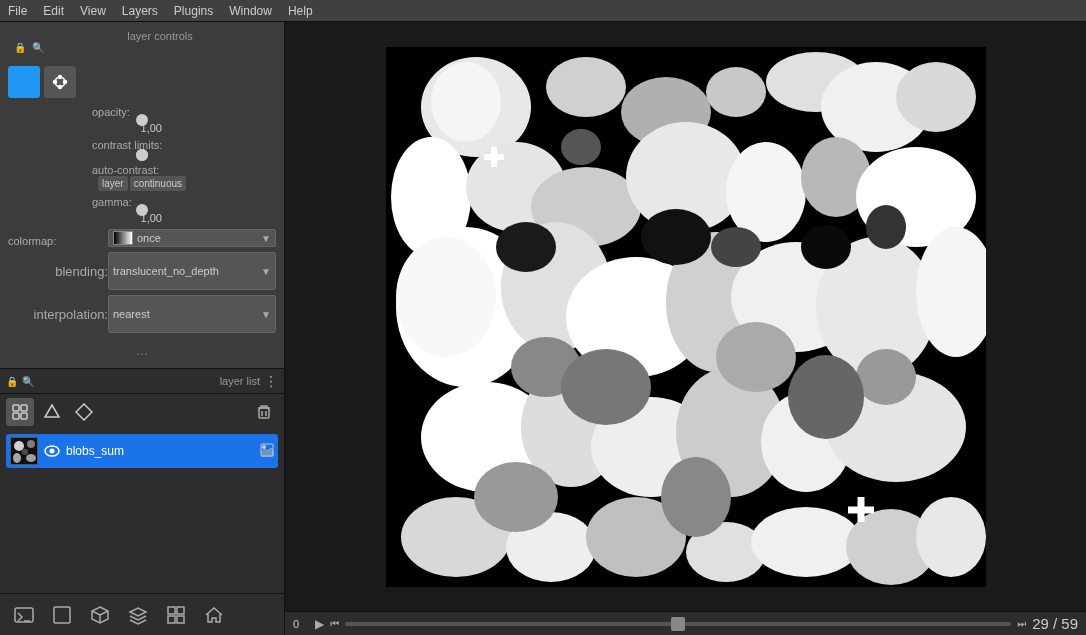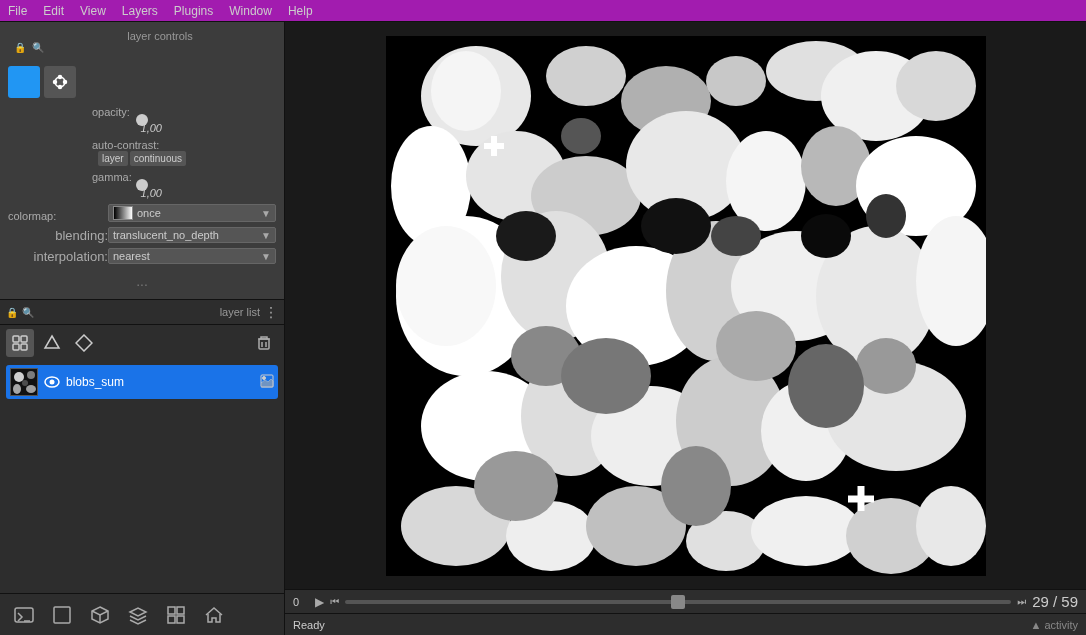--- a/index.html
+++ b/index.html
@@ -10,21 +10,21 @@
       font-size: 12px;
       width: 1086px;
       height: 635px;
       overflow: hidden;
       display: flex;
       flex-direction: column;
     }
 
     
     .menubar {
-      background: #a21caf;
+      background: #404040;
       display: flex;
       align-items: center;
       height: 22px;
       border-bottom: 1px solid #111;
       flex-shrink: 0;
     }
     .menubar-item {
       padding: 2px 8px;
       color: #ccc;
       cursor: pointer;
@@ -121,21 +121,20 @@
       top: -4px;
       transform: translateX(-50%);
       cursor: grab;
     }
     .ctrl-value {
       color: #ccc;
       min-width: 36px;
       text-align: right;
       font-size: 11px;
       margin-left: 4px;
-      font-style: italic;
     }
     .autocontrast-btns {
       display: flex;
       gap: 2px;
       flex: 1;
     }
     .ac-btn {
       flex: 1;
       background: #555;
       border: none;
@@ -192,21 +191,21 @@
       min-width: 100px;
       font-size: 13px;
       text-align: right;
     }
     .select-box {
       flex: 1;
       background: #555;
       border: 1px solid #666;
       color: #ccc;
       border-radius: 2px;
-      padding: 1px 4px;
+      padding: 12px 4px;
       font-size: 11px;
       display: flex;
       align-items: center;
       cursor: pointer;
       gap: 20px;
     }
     .select-box-text { flex: 1; }
 
     .more-dots {
       text-align: center;
@@ -535,20 +534,30 @@
         <span class="ctrl-label">opacity:</span>
         <div class="ctrl-slider-container">
           <div class="slider-track">
             <div class="slider-fill" style="width:100%"></div>
             <div class="slider-thumb" style="left:100%"></div>
           </div>
         </div>
         <span class="ctrl-value">1,00</span>
       </div>
 
+      <div class="ctrl-row">
+        <span class="ctrl-label">contrast limits:</span>
+        <div class="ctrl-slider-container">
+          <div class="slider-track">
+            <div class="slider-fill" style="width:55%; margin-left:30%"></div>
+            <div class="slider-thumb" style="left:30%"></div>
+            <div class="slider-thumb" style="left:55%"></div>
+          </div>
+        </div>
+      </div>
 
       <div class="ctrl-row">
         <span class="ctrl-label">auto-contrast:</span>
         <div class="autocontrast-btns">
           <button class="ac-btn">layer</button>
           <button class="ac-btn">continuous</button>
         </div>
       </div>
 
       <div class="ctrl-row">
@@ -783,19 +792,15 @@
       <button class="step-btn">⏮</button>
       <div class="playback-slider">
         <div class="playback-thumb"></div>
       </div>
       <div class="playback-end-btns">
         <button class="end-btn">⏭</button>
       </div>
       <span class="playback-numbers">29 / 59</span>
     </div>
 
-    <div class="status-bar">
-      <span class="status-text">Ready</span>
-      <span class="status-activity">▲ <span>activity</span></span>
-    </div>
   </div>
 
 </div>
 
 </body></html>

